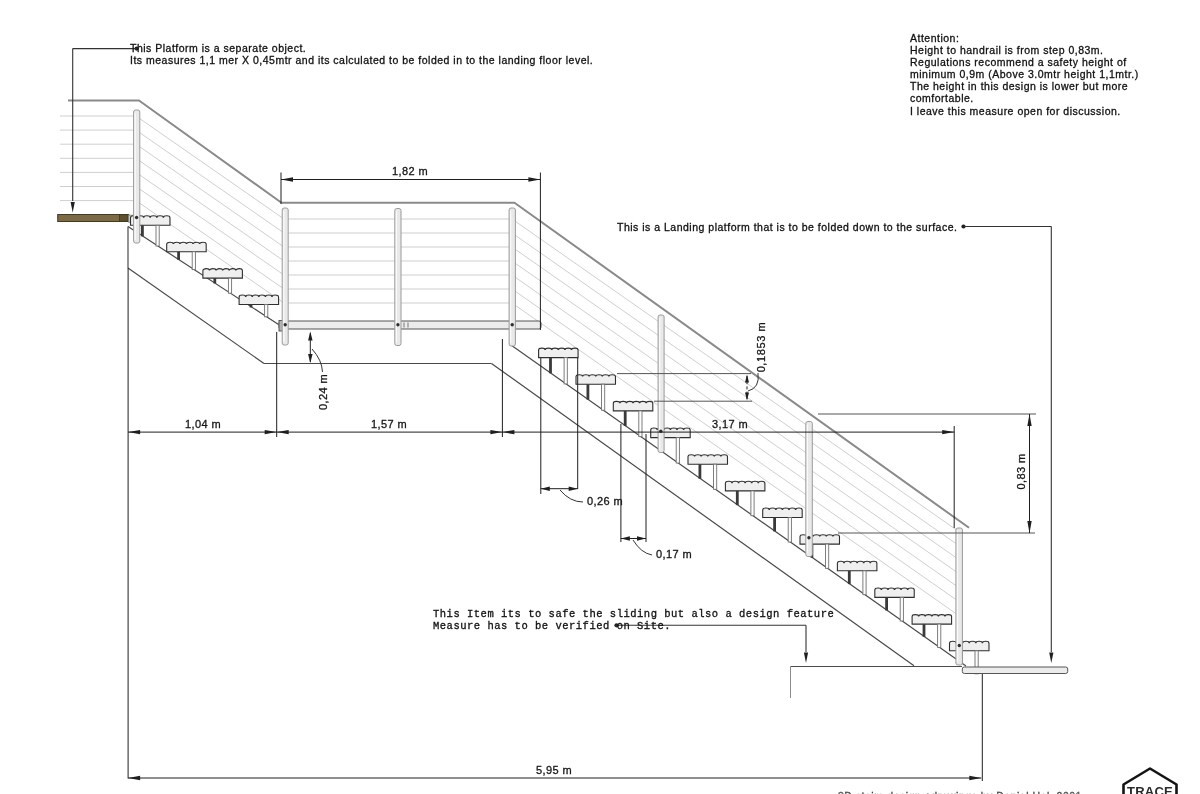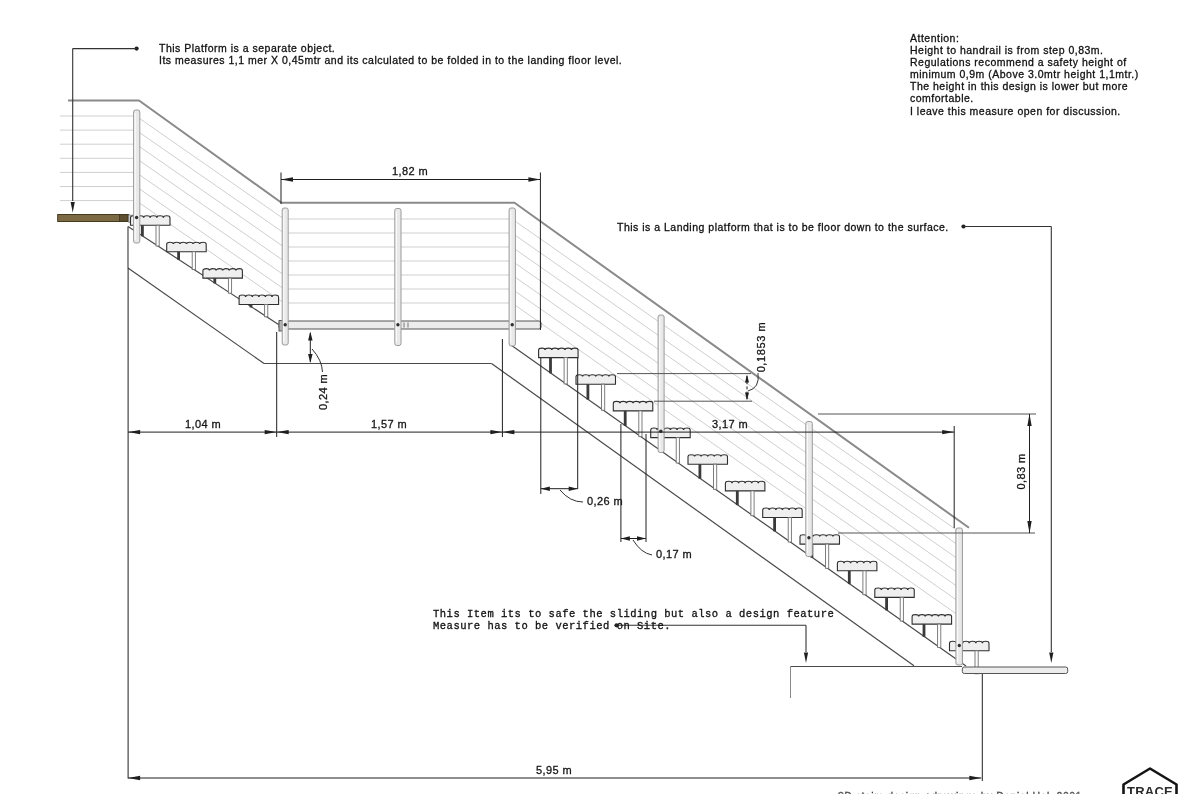--- a/index.html
+++ b/index.html
@@ -287,25 +287,25 @@
 </g>
 
 <g>
 <circle cx="616.5" cy="625.3" r="2.1" fill="#1f1f1f"></circle>
 <line x1="615.4" y1="625.3" x2="806.0" y2="625.3" stroke="#333" stroke-width="1.1" stroke-linecap="butt"></line>
 <line x1="806.0" y1="625.3" x2="806.0" y2="652.0" stroke="#333" stroke-width="1.1" stroke-linecap="butt"></line>
 <path d="M806.0,663.0 L803.9,652.5 L808.1,652.5 Z" fill="#1f1f1f" stroke="none"></path>
 </g>
 </svg>
 
-<div class="note" style="left:159px; top:42px;">This Platform is a separate object.<br>Its measures 1,1 mer X 0,45mtr and its calculated to be folded in to the landing floor level.</div>
+<div class="note" style="left:130px; top:42px;">This Platform is a separate object.<br>Its measures 1,1 mer X 0,45mtr and its calculated to be folded in to the landing floor level.</div>
 
 <div class="note" style="left:910px; top:32px;">Attention:<br>Height to handrail is from step 0,83m.<br>Regulations recommend a safety height of<br>minimum 0,9m (Above 3.0mtr height 1,1mtr.)<br>The height in this design is lower but more<br>comfortable.<br>I leave this measure open for discussion.</div>
 
-<div class="note" style="left:617px; top:221px;">This is a Landing platform that is to be floor down to the surface.</div>
+<div class="note" style="left:617px; top:221px;">This is a Landing platform that is to be folded down to the surface.</div>
 
 <div class="note" style="left:433px; top:608px;font-family:Liberation Mono, monospace;">This Item its to safe the sliding but also a design feature<br>Measure has to be verified on Site.</div>
 
 <div class="note" style="left:838px; top:790px; color:#8f8f8f; letter-spacing:0.5px;">3D stairs design +drawings by Daniel Hal.  2001</div>
 
 <svg width="70" height="32" viewBox="0 0 70 32" style="left:1116px; top:767px; position:absolute;">
   <path d="M34,1.5 L60.5,17.5 L60.5,36 L7.5,36 L7.5,17.5 Z" fill="#ffffff" stroke="#141414" stroke-width="2.6" stroke-linejoin="round"></path>
   <text x="34" y="28.8" text-anchor="middle" style="font-family:&quot;Liberation Sans&quot;,sans-serif; font-size:13px; font-weight:bold; fill:#2a2a2a; letter-spacing:0.2px;">TRACE</text>
 </svg>
 </div>

